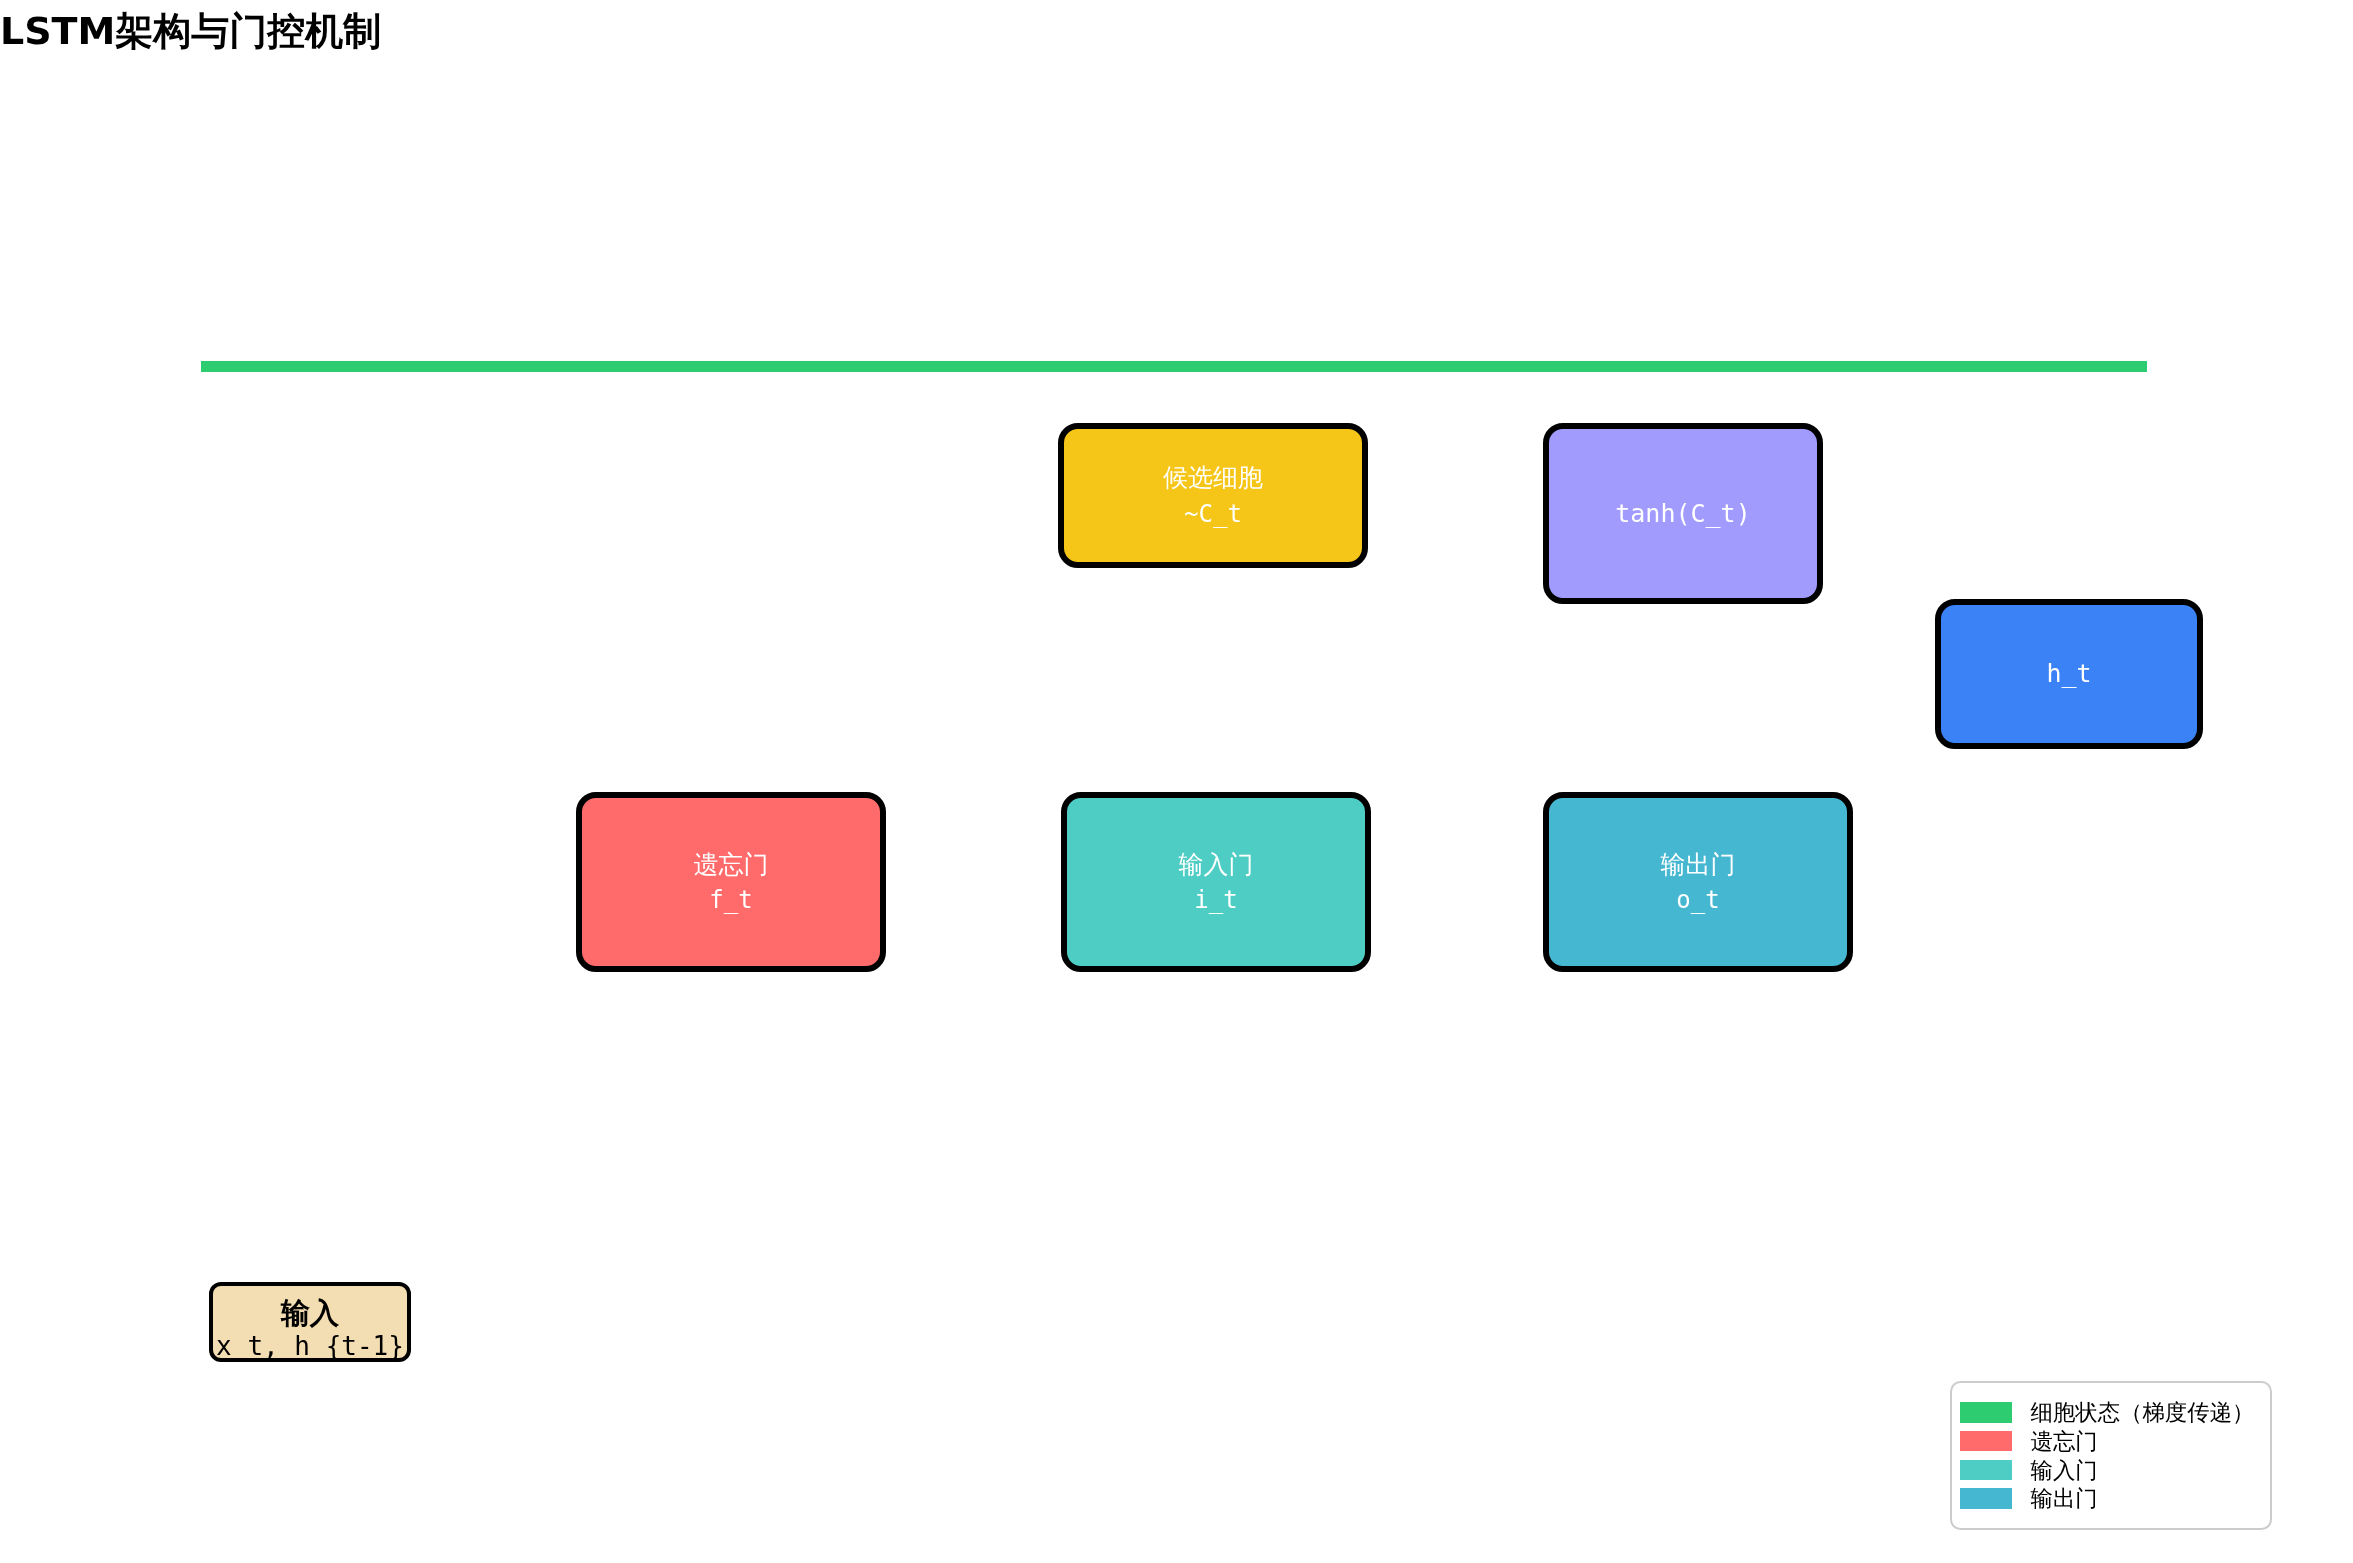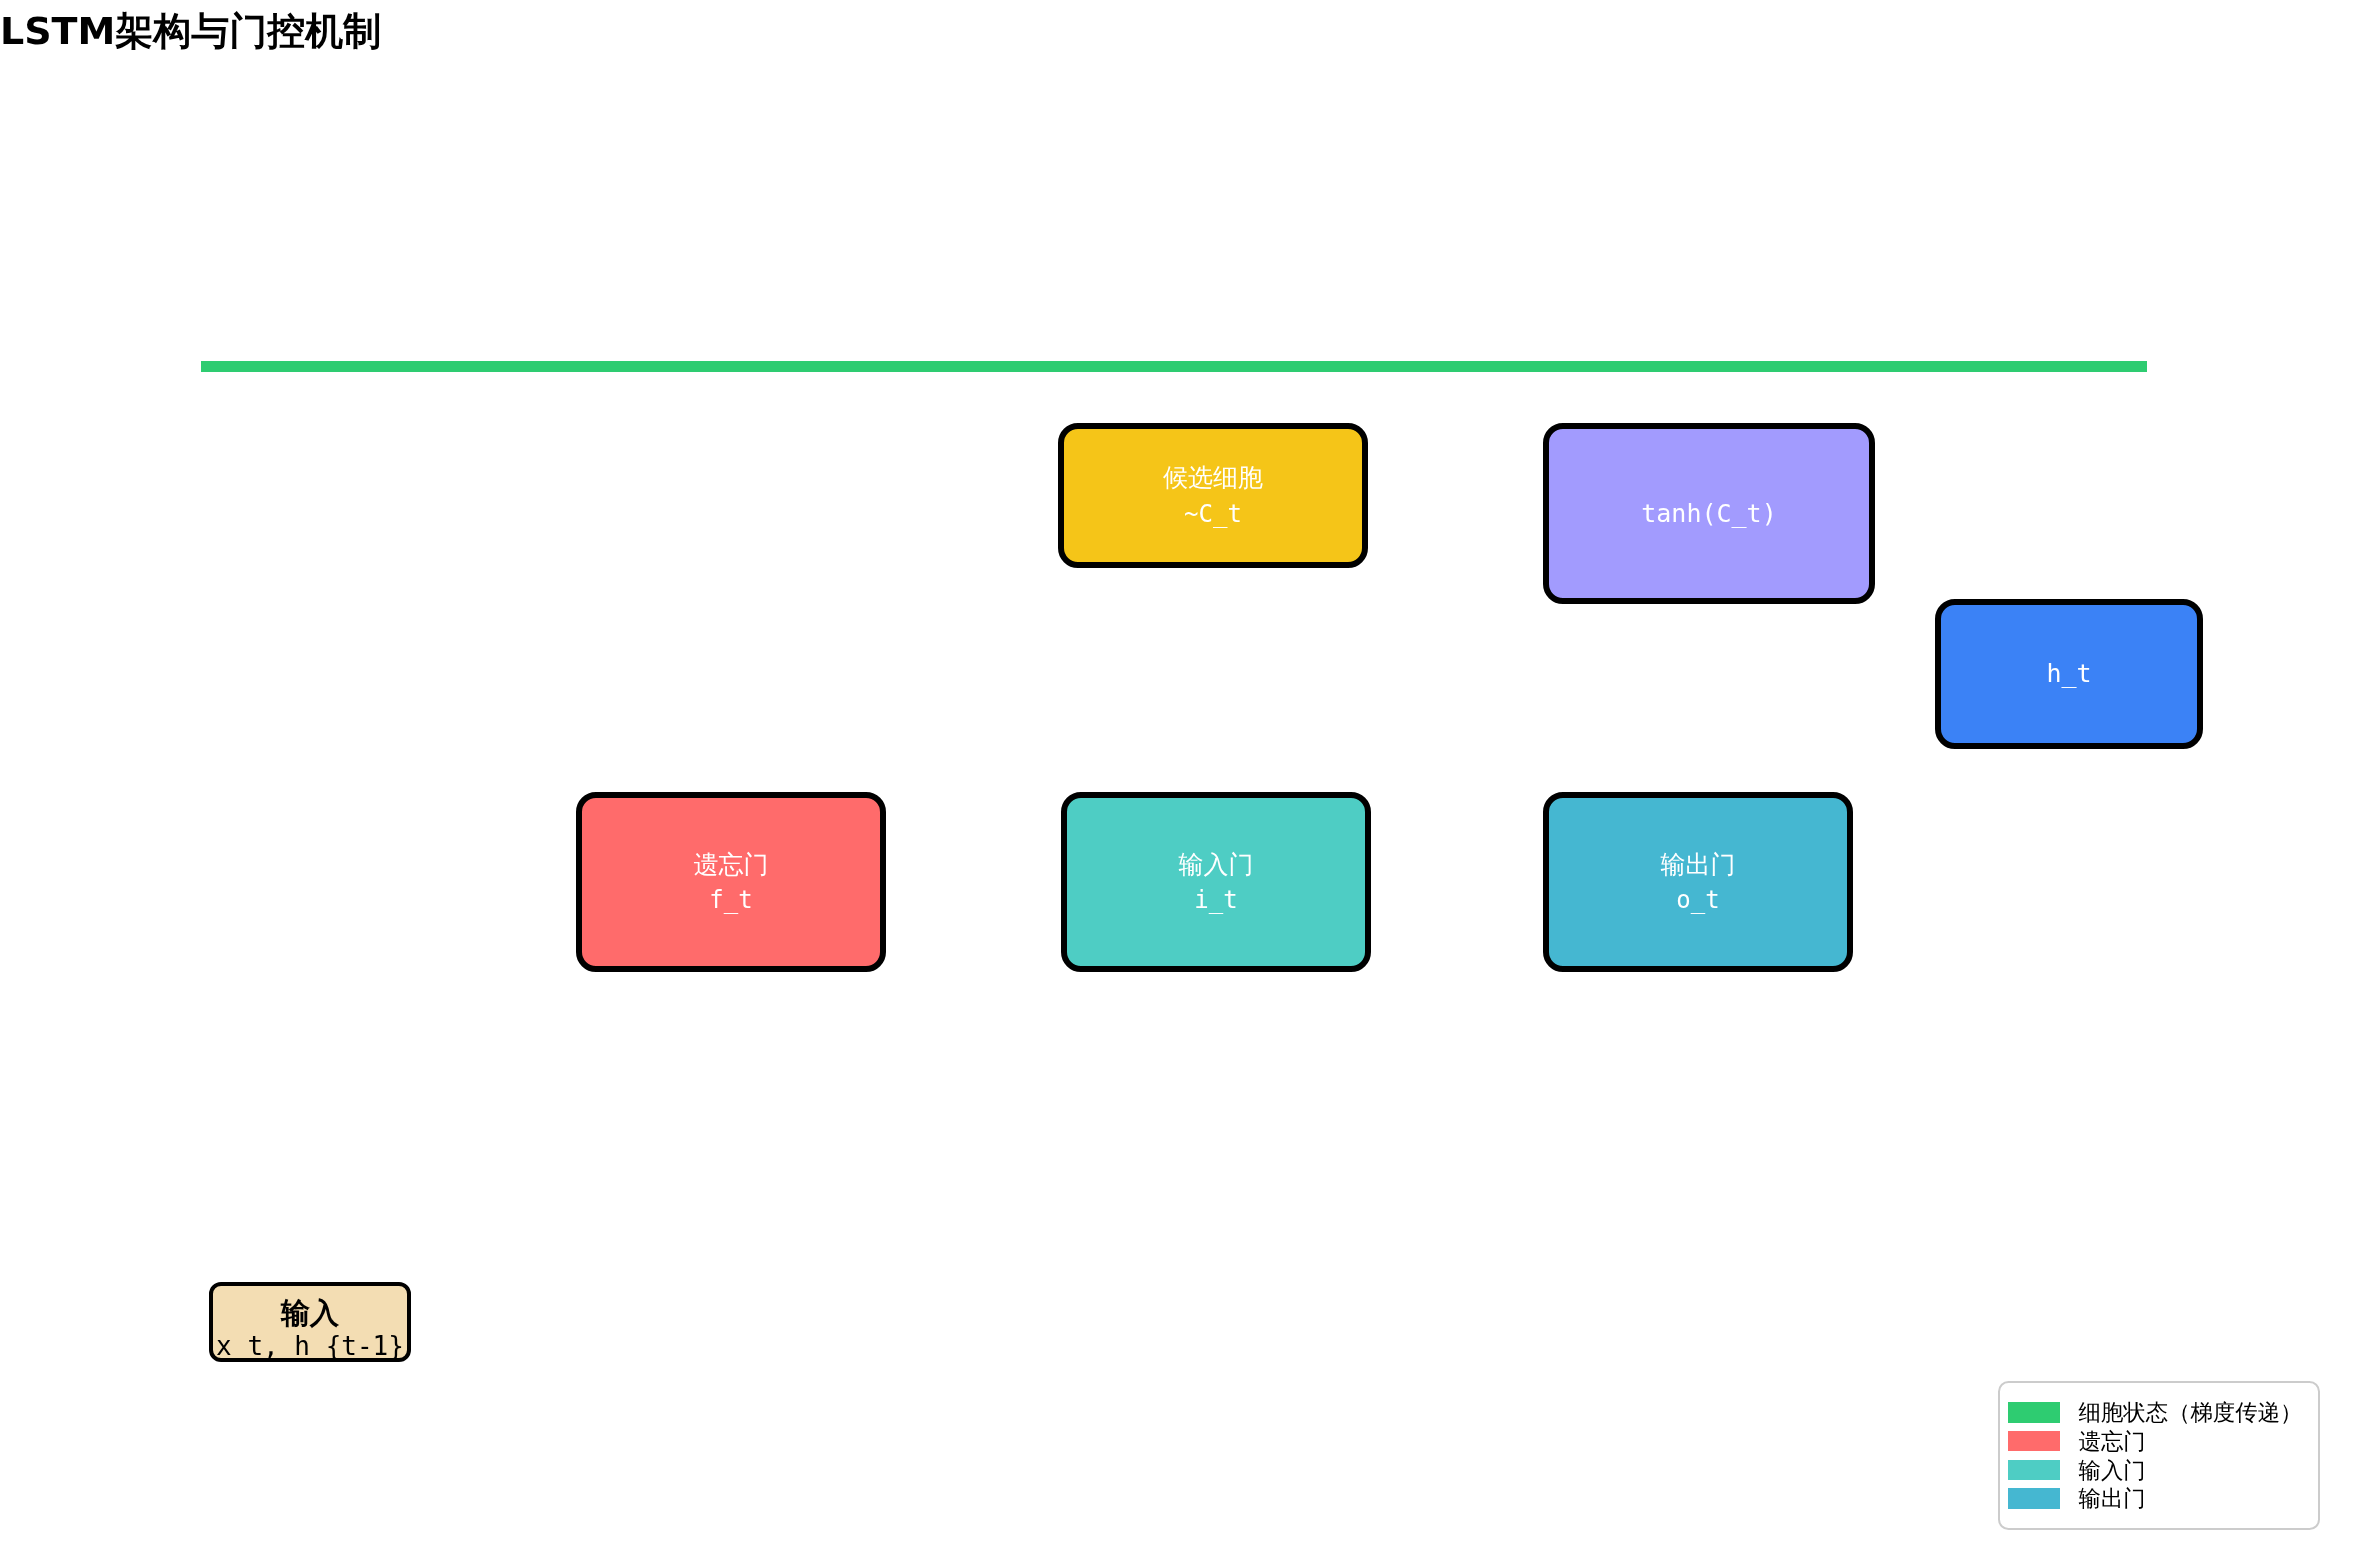--- a/index.html
+++ b/index.html
@@ -48,38 +48,38 @@
     flex-direction: column;
     align-items: center;
     justify-content: center;
     text-align: center;
     color: #ffffff;
   }
   .node .line1 { font-size: 25px; line-height: 1.25; }
   .node .line2 { font-size: 24px; line-height: 1.25; margin-top: 5.3px; }
 
   .node-candidate   { left: 1058px; top: 423px;  width: 310px; height: 145px; }
-  .node-tanh        { left: 1543px; top: 423px;  width: 332px; height: 181px; }
+  .node-tanh        { left: 1543px; top: 423px;  width: 280px; height: 181px; }
   .node-hidden      { left: 1935px; top: 599px;  width: 268px; height: 150px; }
   .node-forget      { left: 576px;  top: 792px; width: 310px; height: 180px; }
   .node-input-gate  { left: 1061px; top: 792px; width: 310px; height: 180px; }
   .node-output-gate { left: 1543px; top: 792px; width: 310px; height: 180px; }
 
   .node-input {
     left: 209px; top: 1282px; width: 202px; height: 80px;
     border-width: 4.6px; border-radius: 12px;
     color: #000000;
   }
   .node-input .line1 { font-size: 29px; font-weight: 700; line-height: 1.1; margin-top: 15px; }
   .node-input .line2 { font-size: 26px; line-height: 1.1; margin-top: 2px; }
 
   .legend {
     position: absolute;
     box-sizing: border-box;
-    left: 1998px; top: 1381px;
+    left: 1950px; top: 1381px;
     width: 322px; height: 149px;
     background: #ffffff;
     border: 2px solid #cccccc;
     border-radius: 10.5px;
     padding: 15px 8px;
     display: flex;
     flex-direction: column;
     justify-content: space-between;
   }
   .legend-item {

